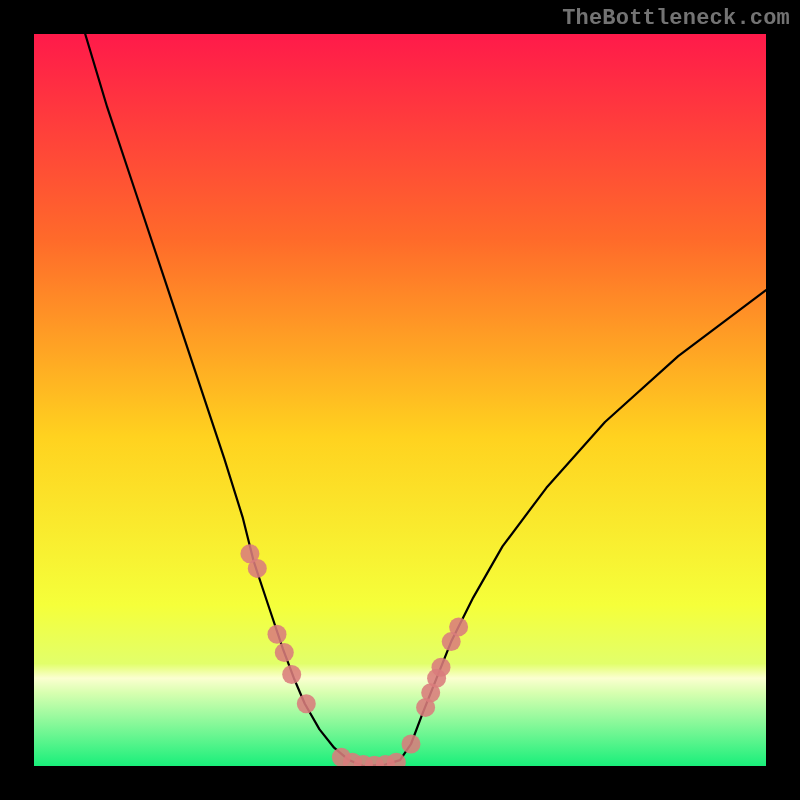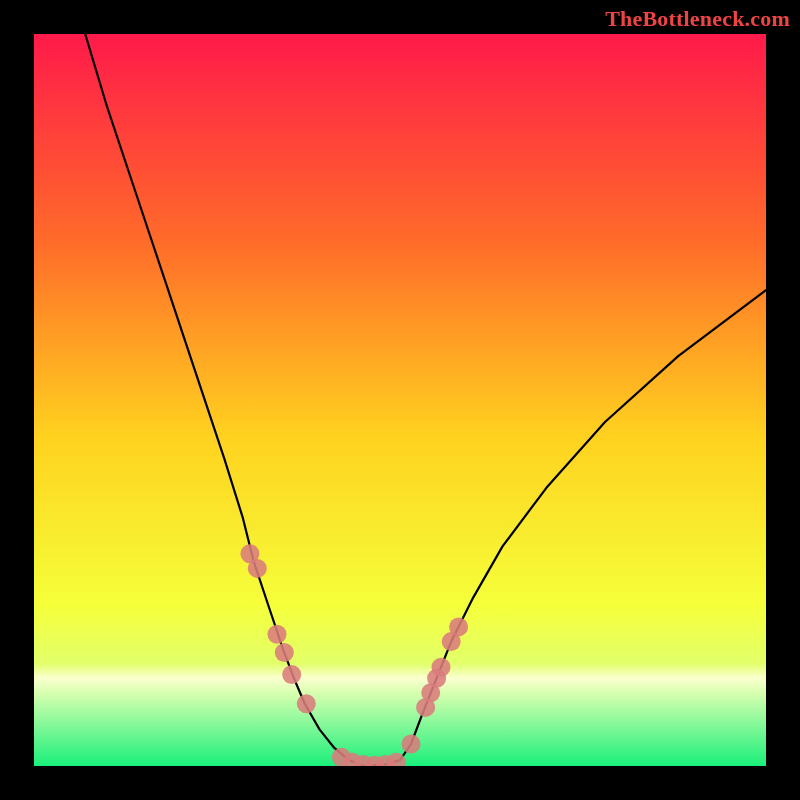--- a/index.html
+++ b/index.html
@@ -19,24 +19,24 @@
     overflow: hidden;
   }
   .gradient {
     position: absolute;
     inset: 0;
   }
   .watermark {
     position: absolute;
     top: 6px;
     right: 10px;
-    font-family: Liberation Serif, serif;
+    font-family: Liberation Mono, monospace;
     font-size: 22px;
     font-weight: 600;
-    color: #ef4444;
+    color: #737373;
     letter-spacing: 0.2px;
   }
   svg {
     position: absolute;
     inset: 0;
   }
   .curve {
     fill: none;
     stroke: #000;
     stroke-width: 2.2;

